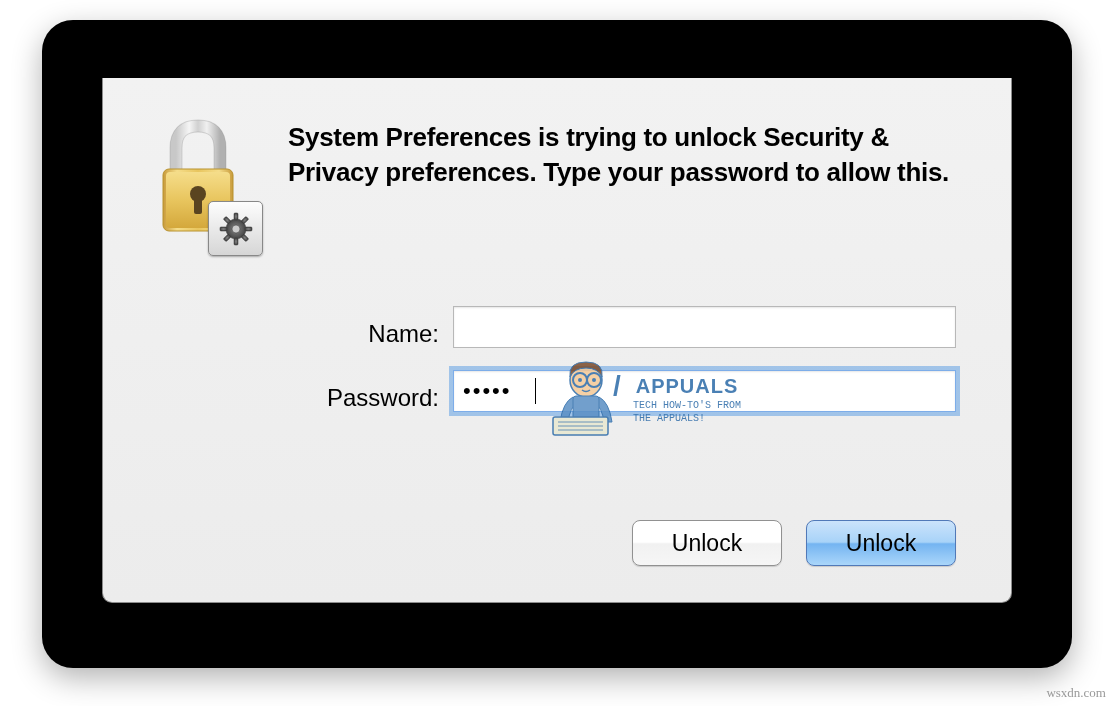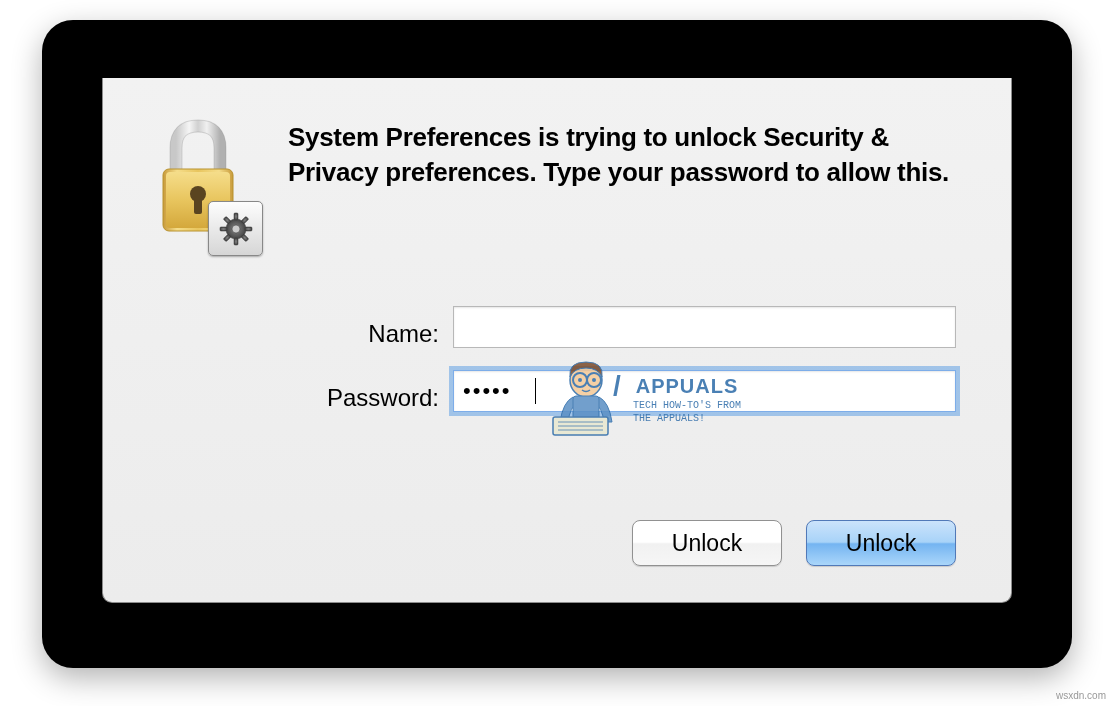--- a/index.html
+++ b/index.html
@@ -143,22 +143,23 @@
     }
     .btn-primary {
       background: linear-gradient(to bottom, #cbe3fb 0%, #a8d3f8 48%, #74b4f1 52%, #aad6fa 100%);
       border: 1px solid #5179b8;
       color: #000;
     }
     .watermark {
       position: absolute;
       bottom: 5px;
       right: 8px;
-      font-size: 10px;
+      font-size: 13px;
       color: #999;
+      font-family: Liberation Serif, serif;
     }
     .overlay-logo {
       position: absolute;
       top: 272px;
       left: 445px;
       width: 220px;
       height: 90px;
       pointer-events: none;
       opacity: 0.85;
       z-index: 100;

